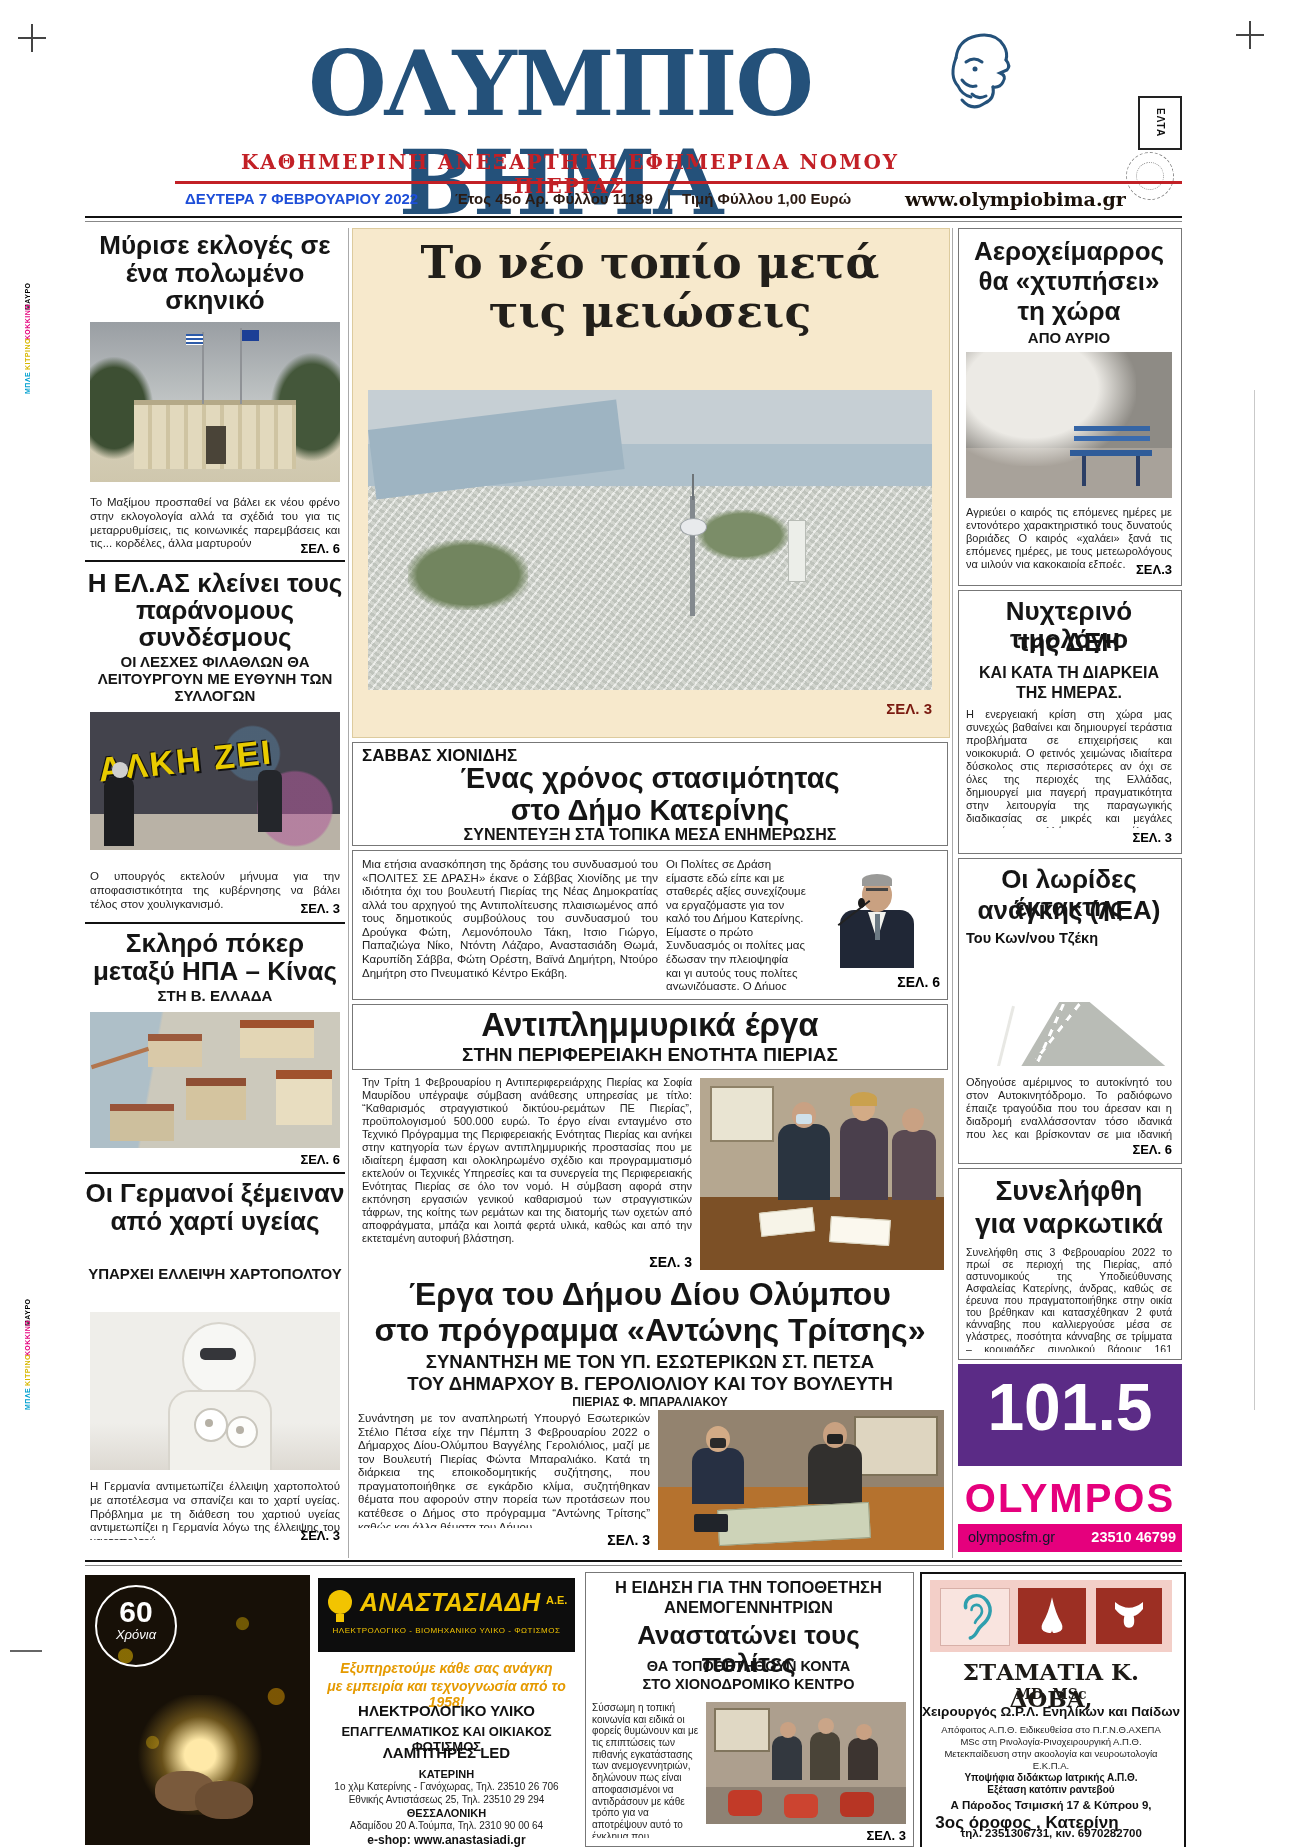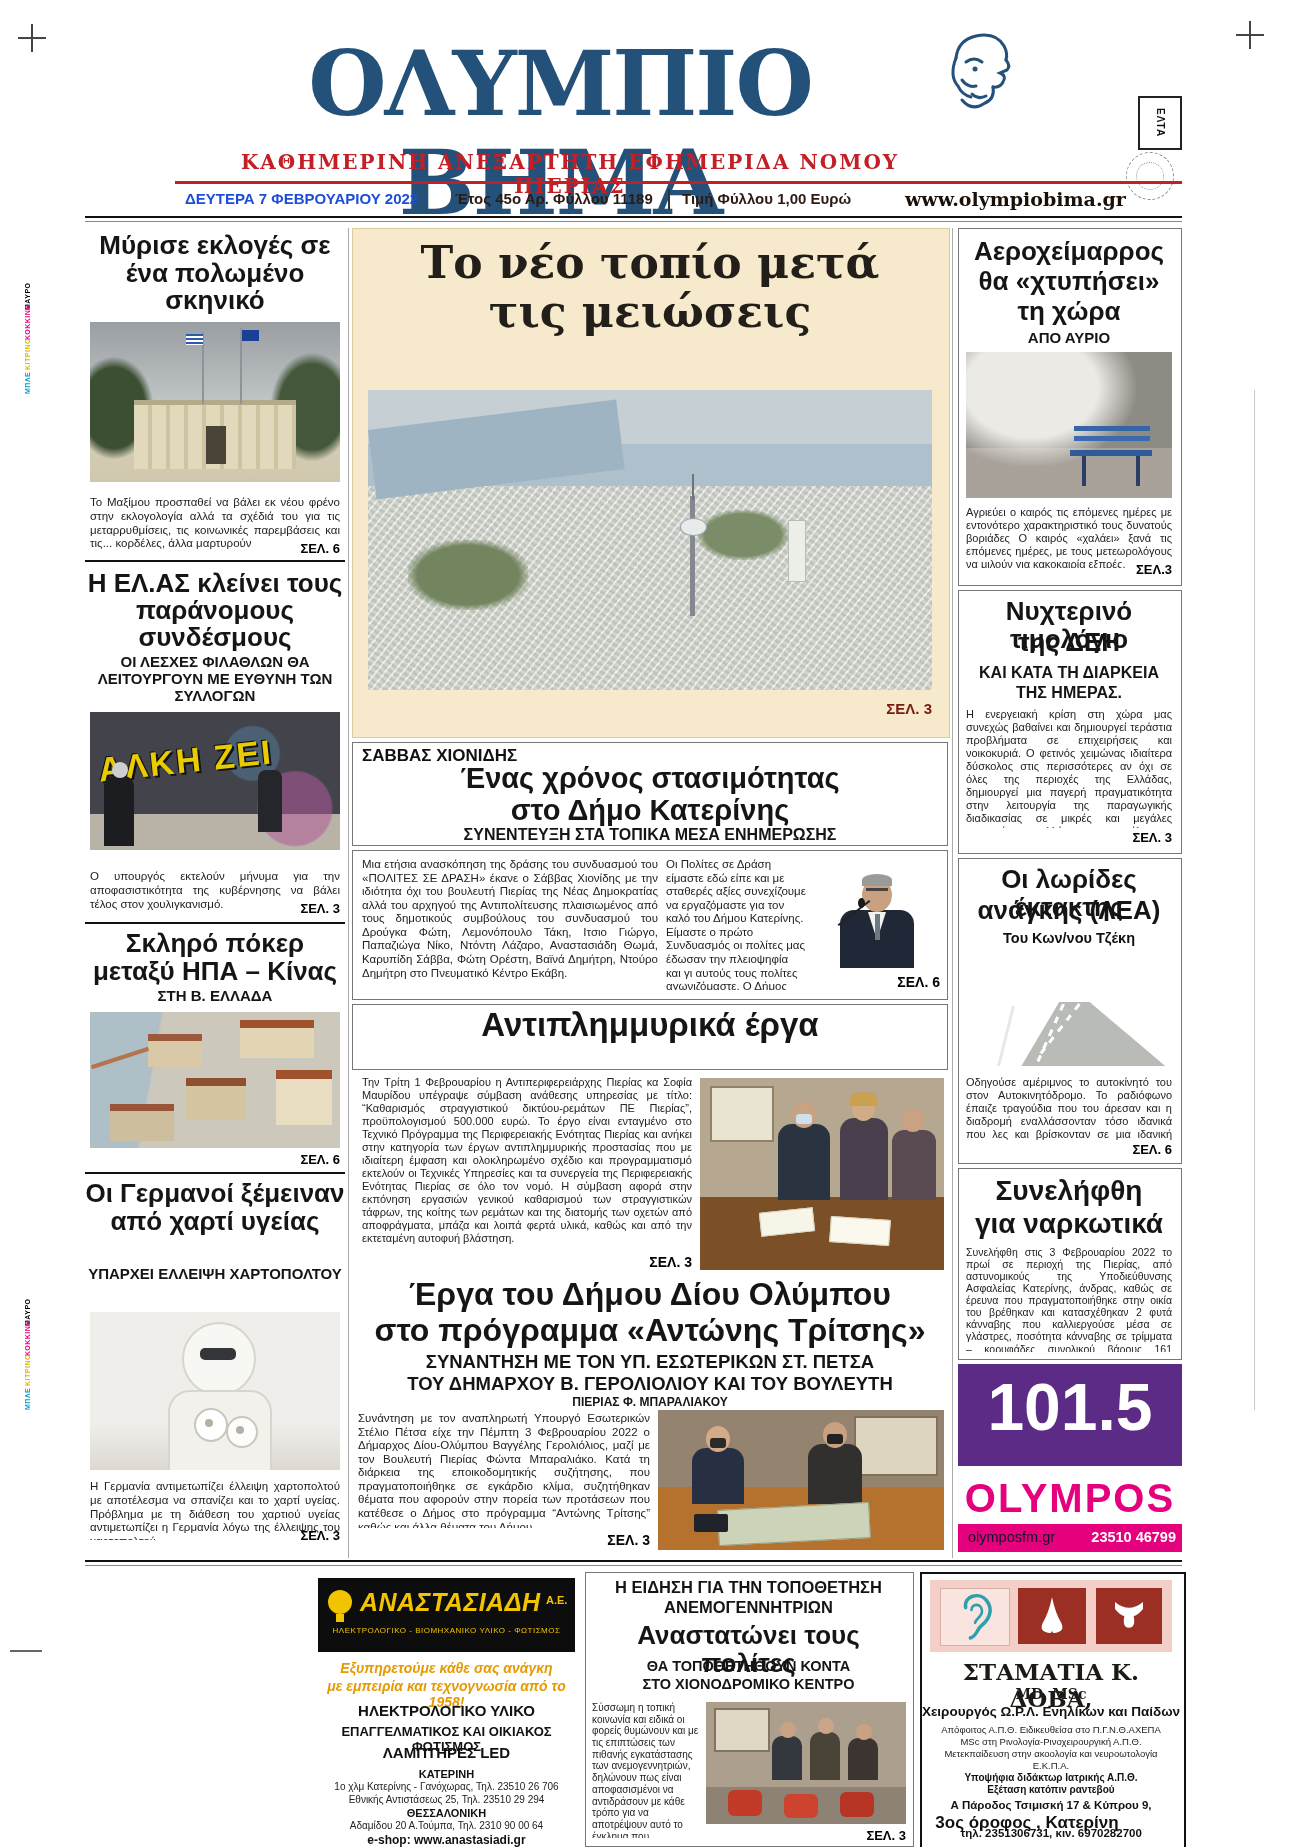--- a/index.html
+++ b/index.html
@@ -2,21 +2,21 @@
 <html><head>
 <meta charset="utf-8">
 <style>
   html,body{margin:0;padding:0;background:#fff}
   .page{position:relative;width:1300px;height:1847px;background:#fff;overflow:hidden;
         font-family:"Liberation Sans",sans-serif;color:#111}
   .abs{position:absolute}
   .b{font-weight:bold}
   .it{font-style:italic}
   .ctr{text-align:center}
-  .rt{text-align:center}
+  .rt{text-align:left}
   .serif{font-family:"DejaVu Serif","Liberation Serif",serif}
   .hl{font-weight:bold;color:#151515;text-align:center;line-height:1.06}
   .deck{font-weight:bold;color:#151515;text-align:center;line-height:1.12}
   .bd{font-size:11.5px;line-height:1.2;color:#222;text-align:justify;overflow:hidden}
   .pref{font-weight:bold;font-size:13px;color:#000;text-align:right}
   .box{border:1px solid #777;background:#fff}
   .photo{position:absolute;overflow:hidden}
   .hr{background:#111;height:2px}
   .hr-thin{background:#888;height:1px}
   .vline{width:1px;background:#aaa}
@@ -175,20 +175,21 @@
     <div class="abs" style="left:48px;top:22px;width:30px;height:34px;border-radius:50%;background:#c9a181"></div>
     <div class="abs" style="left:48px;top:18px;width:30px;height:12px;border-radius:50% 50% 0 0;background:#9a9a98"></div>
     <div class="abs" style="left:52px;top:32px;width:22px;height:3px;background:#444"></div>
     <div class="abs" style="left:20px;top:56px;width:40px;height:2px;background:#222;transform:rotate(-38deg)"></div>
     <div class="abs" style="left:44px;top:42px;width:7px;height:10px;border-radius:50%;background:#1a1a1a"></div>
   </div>
   <div class="abs pref" style="left:814px;top:974px;width:126px;font-size:14px">ΣΕΛ. 6</div>
 
   <div class="abs box" style="left:352px;top:1004px;width:594px;height:64px"></div>
   <div class="abs hl" style="left:362px;top:1008px;width:576px;font-size:33px">Αντιπλημμυρικά έργα</div>
+  <div class="abs deck" style="left:362px;top:1044px;width:576px;font-size:19px">ΣΤΗΝ  ΠΕΡΙΦΕΡΕΙΑΚΗ ΕΝΟΤΗΤΑ ΠΙΕΡΙΑΣ</div>
   <div class="abs bd" style="left:362px;top:1076px;width:330px;height:176px;font-size:11px;line-height:1.18">Την Τρίτη 1 Φεβρουαρίου η Αντιπεριφερειάρχης Πιερίας κα Σοφία Μαυρίδου υπέγραψε σύμβαση ανάθεσης υπηρεσίας με τίτλο: “Καθαρισμός στραγγιστικού δικτύου-ρεμάτων ΠΕ Πιερίας”, προϋπολογισμού 500.000 ευρώ. Το έργο είναι ενταγμένο στο Τεχνικό Πρόγραμμα της Περιφερειακής Ενότητας Πιερίας και ανήκει στην κατηγορία των έργων αντιπλημμυρικής προστασίας που με ιδιαίτερη έμφαση και ολοκληρωμένο σχέδιο και προγραμματισμό εκτελούν οι Τεχνικές Υπηρεσίες και τα συνεργεία της Περιφερειακής Ενότητας Πιερίας σε όλο τον νομό. Η σύμβαση αφορά στην εκπόνηση εργασιών γενικού καθαρισμού των στραγγιστικών τάφρων, της κοίτης των ρεμάτων και της διατομής των οχετών από αποφράγματα, μπάζα και λοιπά φερτά υλικά, καθώς και από την εκτεταμένη αυτοφυή βλάστηση.</div>
   <div class="abs pref" style="left:362px;top:1254px;width:330px;font-size:14px">ΣΕΛ. 3</div>
   <div class="photo" style="left:700px;top:1078px;width:244px;height:192px;background:linear-gradient(180deg,#b5a790 0 62%,#7c5026 62% 100%)">
     <div class="abs" style="left:10px;top:8px;width:60px;height:52px;background:#e9e4d2;border:2px solid #8f8268"></div>
     <div class="abs" style="left:78px;top:46px;width:52px;height:76px;border-radius:14px 14px 0 0;background:#2a3440"></div>
     <div class="abs" style="left:92px;top:24px;width:24px;height:26px;border-radius:50%;background:#c9a183"></div>
     <div class="abs" style="left:96px;top:36px;width:16px;height:10px;border-radius:3px;background:#cfe0ea"></div>
     <div class="abs" style="left:140px;top:40px;width:48px;height:82px;border-radius:14px 14px 0 0;background:#4a3f4c"></div>
     <div class="abs" style="left:152px;top:18px;width:23px;height:25px;border-radius:50%;background:#d3ab86"></div>
     <div class="abs" style="left:150px;top:14px;width:27px;height:14px;border-radius:50% 50% 0 0;background:#caa14e"></div>
@@ -264,20 +265,35 @@
 
   <div class="abs" style="left:958px;top:1364px;width:224px;height:188px">
     <div class="abs" style="left:0;top:0;width:224px;height:102px;background:#5b2b86"></div>
     <div class="abs b ctr" style="left:0;top:10px;width:224px;font-size:66px;color:#fff;line-height:1">101.5</div>
     <div class="abs b ctr" style="left:0;top:108px;width:224px;font-size:40px;color:#e5007d;letter-spacing:2px;line-height:1.3">OLYMPOS</div>
     <div class="abs" style="left:0;top:160px;width:224px;height:28px;background:#e5007d"></div>
     <div class="abs" style="left:10px;top:165px;font-size:14.5px;color:#0f172a">olymposfm.gr</div>
     <div class="abs b" style="left:120px;top:165px;width:98px;font-size:14.5px;color:#fff;text-align:right">23510 46799</div>
   </div>
 
+  <div class="photo" style="left:85px;top:1575px;width:225px;height:270px;background:
+       radial-gradient(circle at 18% 30%, rgba(245,196,0,.5) 0 7px, rgba(245,196,0,0) 8px),
+       radial-gradient(circle at 70% 18%, rgba(245,196,0,.4) 0 6px, rgba(245,196,0,0) 7px),
+       radial-gradient(circle at 85% 45%, rgba(245,170,0,.45) 0 8px, rgba(245,170,0,0) 9px),
+       radial-gradient(circle at 30% 62%, rgba(245,196,0,.35) 0 6px, rgba(245,196,0,0) 7px),
+       radial-gradient(circle at 60% 80%, rgba(255,220,120,.5) 0 10px, rgba(255,220,120,0) 11px),
+       #171007">
+    <div class="abs" style="left:40px;top:120px;width:150px;height:120px;background:radial-gradient(circle,#ffe9a8 0 16%,rgba(255,200,60,.35) 40%,rgba(255,200,60,0) 65%)"></div>
+    <div class="abs" style="left:70px;top:196px;width:60px;height:40px;border-radius:45%;background:#7a5a3c"></div>
+    <div class="abs" style="left:110px;top:206px;width:58px;height:38px;border-radius:45%;background:#6c4e33"></div>
+    <div class="abs" style="left:10px;top:10px;width:78px;height:78px;border:2px solid #fff;border-radius:50%;text-align:center">
+      <div class="b" style="font-size:30px;color:#fff;margin-top:10px;line-height:1">60</div>
+      <div class="it" style="font-size:13px;color:#fff">Χρόνια</div>
+    </div>
+  </div>
   <div class="abs" style="left:318px;top:1578px;width:257px;height:74px;background:#0d0d0d">
     <div class="abs" style="left:10px;top:12px;width:24px;height:24px;border-radius:50%;background:#f2c400"></div>
     <div class="abs" style="left:18px;top:36px;width:8px;height:8px;background:#f2c400"></div>
     <div class="abs b it" style="left:42px;top:10px;font-size:25px;color:#f2c400;letter-spacing:.5px">ΑΝΑΣΤΑΣΙΑΔΗ</div>
     <div class="abs b" style="left:228px;top:16px;font-size:11px;color:#f2c400">Α.Ε.</div>
     <div class="abs ctr" style="left:6px;top:48px;width:245px;font-size:8px;color:#f2c400;letter-spacing:.5px">ΗΛΕΚΤΡΟΛΟΓΙΚΟ - ΒΙΟΜΗΧΑΝΙΚΟ ΥΛΙΚΟ - ΦΩΤΙΣΜΟΣ</div>
   </div>
   <div class="abs b it ctr" style="left:318px;top:1660px;width:257px;font-size:14px;color:#e59a00">Εξυπηρετούμε κάθε σας ανάγκη</div>
   <div class="abs b it ctr" style="left:318px;top:1678px;width:257px;font-size:14px;color:#e59a00">με εμπειρία και τεχνογνωσία από το 1958!</div>
   <div class="abs b ctr" style="left:318px;top:1702px;width:257px;font-size:15px;color:#111">ΗΛΕΚΤΡΟΛΟΓΙΚΟ ΥΛΙΚΟ</div>

